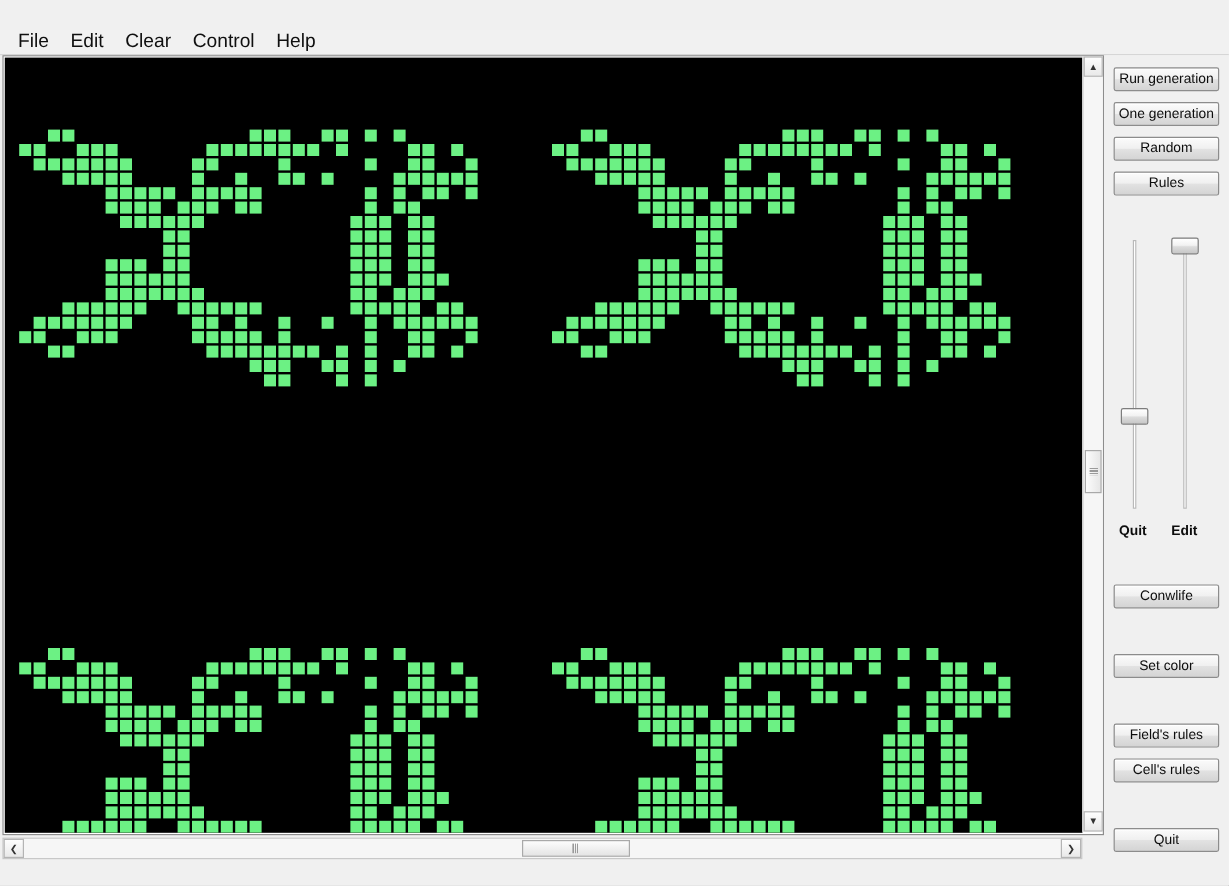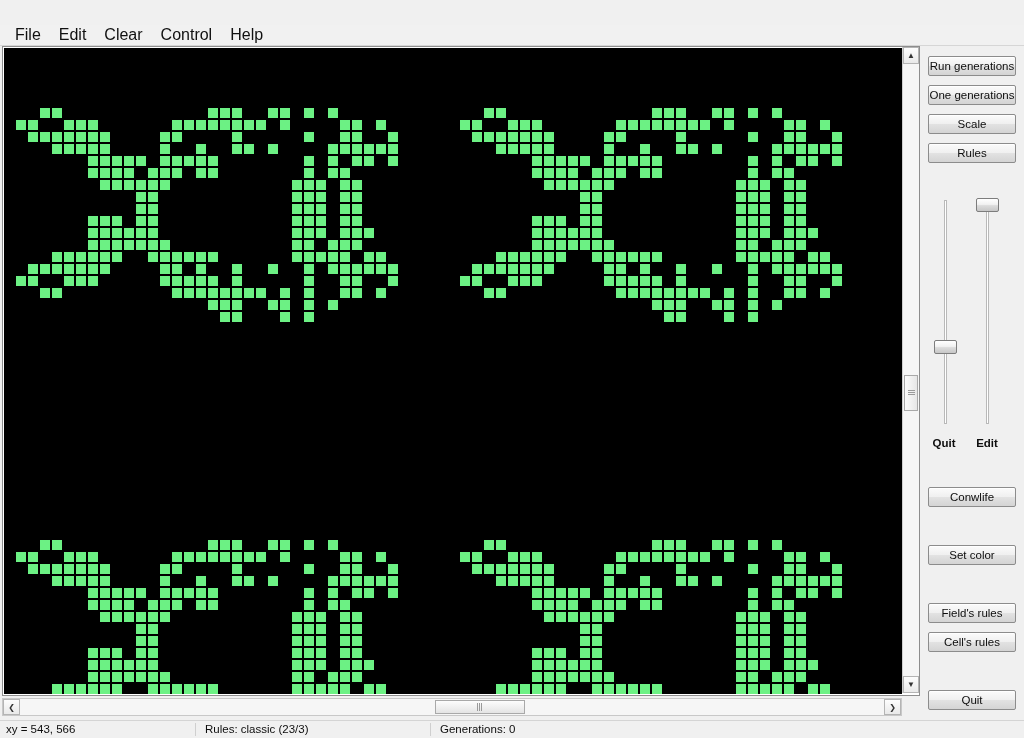--- a/index.html
+++ b/index.html
@@ -1089,23 +1089,23 @@
   <div class="hscroll">
     <div class="sb-arrow sb-left">❮</div>
     <div class="hthumb">
       <span class="grip-v"></span>
     </div>
     <div class="sb-arrow sb-right">❯</div>
   </div>
 
   <div class="side">
 
-    <div class="btn" style="top:10px">Run generations</div>
-    <div class="btn" style="top:39px">One generations</div>
-    <div class="btn" style="top:68px">Scale</div>
+    <div class="btn" style="top:10px">Run generation</div>
+    <div class="btn" style="top:39px">One generation</div>
+    <div class="btn" style="top:68px">Random</div>
     <div class="btn" style="top:97px">Rules</div>
 
     <div class="slider" style="left:8px; top:154px; height:224px;">
       <div class="track"></div>
       <div class="thumb" style="top:140px"></div>
     </div>
 
     <div class="slider" style="left:50px; top:154px; height:224px;">
       <div class="track"></div>
       <div class="thumb" style="top:-2px"></div>
@@ -1114,21 +1114,14 @@
     <div class="slider-label" style="left:-8px; top:391px;">Quit</div>
     <div class="slider-label" style="left:35px; top:391px;">Edit</div>
 
     <div class="btn" style="top:441px">Conwlife</div>
     <div class="btn" style="top:499px">Set color</div>
     <div class="btn" style="top:557px">Field's rules</div>
     <div class="btn" style="top:586px">Cell's rules</div>
     <div class="btn" style="top:644px">Quit</div>
   </div>
 
-  <div class="statusbar">
-    <div class="status-cell" style="left:6px">xy = 543, 566</div>
-    <div class="sep" style="left:195px"></div>
-    <div class="status-cell" style="left:205px">Rules: classic (23/3)</div>
-    <div class="sep" style="left:430px"></div>
-    <div class="status-cell" style="left:440px">Generations:  0</div>
-  </div>
 
 </div>
 
 </body></html>

